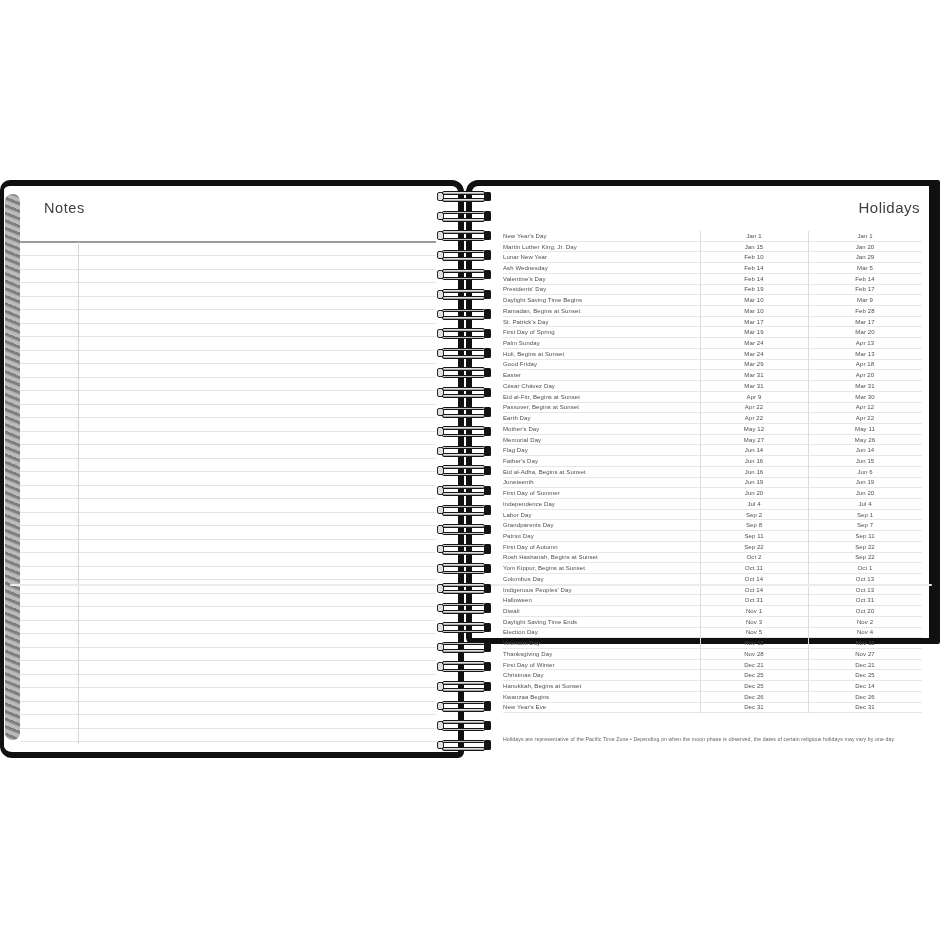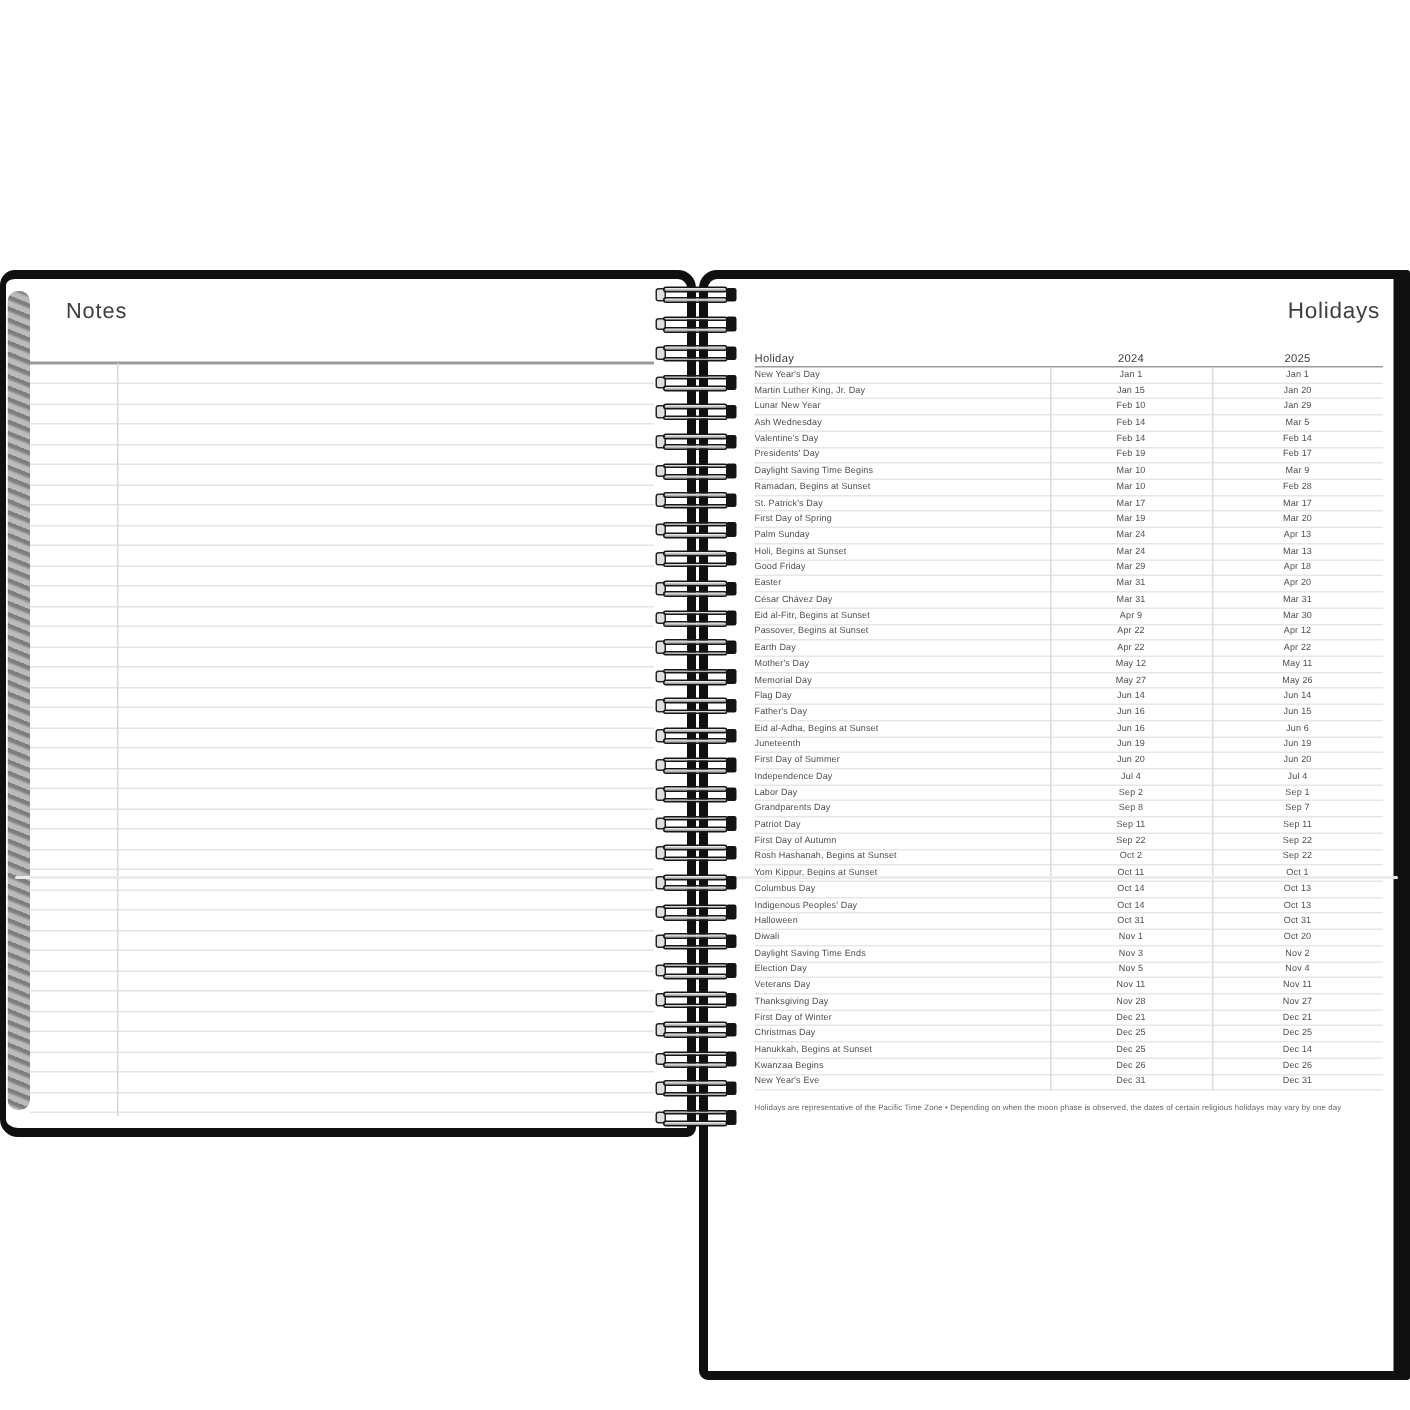--- a/index.html
+++ b/index.html
@@ -34,21 +34,21 @@
   .rline {
     position:absolute; left:16px; width:416px; height:1px; background:#e4e4e4;
   }
   .notes-vline {
     position:absolute; left:74px; top:56px; width:1px; height:502px;
     background:#d8d8d8;
   }
 
   
   .right-page {
-    position:absolute; left:466px; top:0; width:474px; height:740px;
+    position:absolute; left:466px; top:0; width:474px; height:464px;
     box-sizing:border-box; background:#ffffff;
     border:6px solid #101010; border-right-width:11px;
     border-radius:12px 2px 2px 6px;
   }
   .holidays-title {
     position:absolute; right:9px; top:13px;
     font-size:15px; color:#3e3e3e; letter-spacing:.5px;
   }
   .htable { position:absolute; left:31px; top:45px; width:419px; }
   .hheader {
@@ -143,25 +143,20 @@
           <div class="rline" style="top: 528px;"></div>
           <div class="rline" style="top: 541.5px;"></div>
           <div class="rline" style="top: 555px;"></div>
         </div>
       <div class="notes-vline"></div>
     </div>
 
     <div class="right-page">
       <div class="holidays-title">Holidays</div>
       <div class="htable">
-        <div class="hheader">
-          <div class="hc c0">Holiday</div>
-          <div class="hc c1">2024</div>
-          <div class="hc c2">2025</div>
-        </div>
         <div class="hbody">
           <div class="vdiv vdiv1"></div>
           <div class="vdiv vdiv2"></div>
         <div class="hrow">
               <div class="hc c0">New Year's Day</div>
               <div class="hc c1">Jan 1</div>
               <div class="hc c2">Jan 1</div>
             </div>
             <div class="hrow">
               <div class="hc c0">Martin Luther King, Jr. Day</div>

